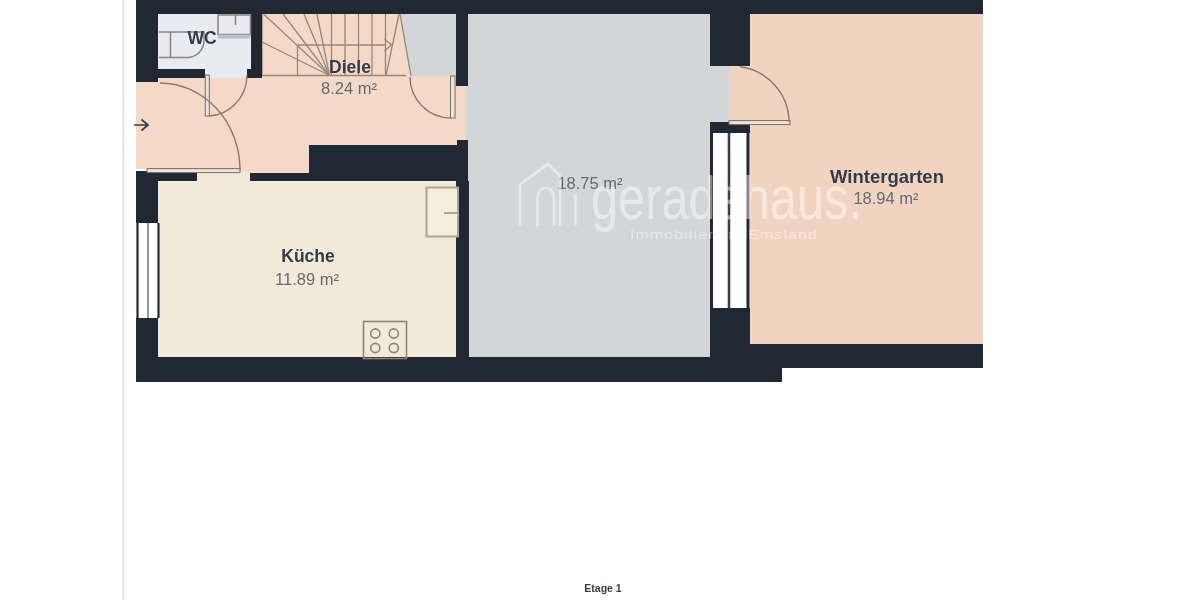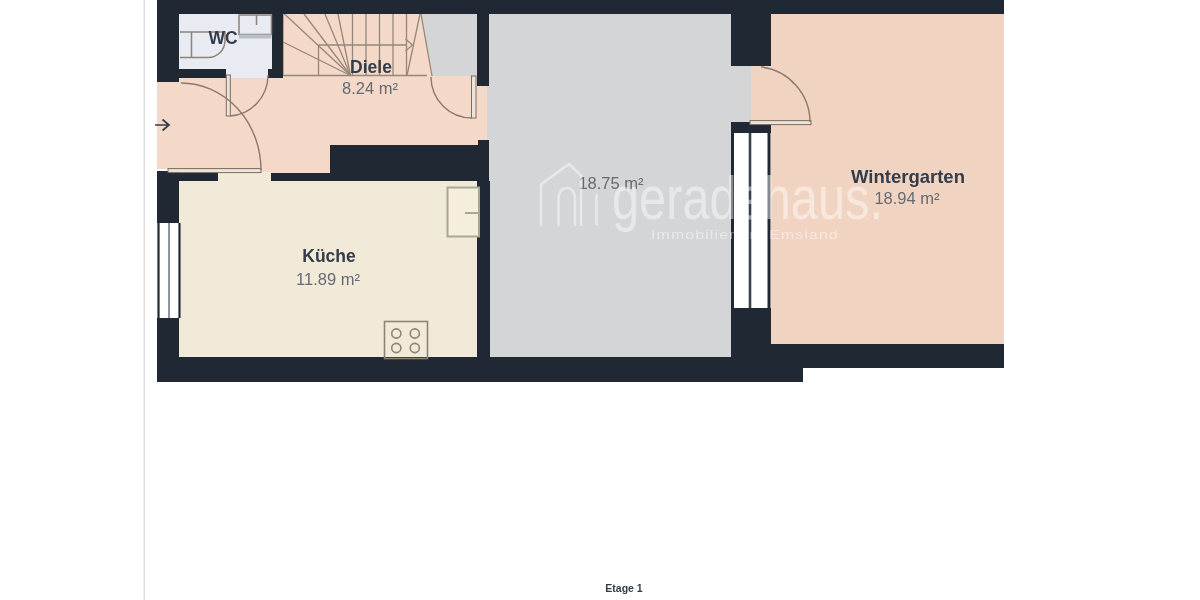--- a/index.html
+++ b/index.html
@@ -1,16 +1,16 @@
 <!DOCTYPE html>
 <html><head>
 <meta charset="utf-8">
 <style>
   html,body{margin:0;padding:0;background:#fff;}
-  .wrap{width:983px;height:600px;position:relative;overflow:hidden;background:#fff;margin-left:21px;}
+  .wrap{width:983px;height:600px;position:relative;overflow:hidden;background:#fff;}
   svg{display:block;}
   text{font-family:"Liberation Sans", sans-serif;}
 </style>
 </head>
 <body>
 <div class="wrap">
 <svg width="1200" height="600" viewBox="0 0 1200 600">
 
   <rect x="0" y="0" width="1200" height="600" fill="#ffffff"></rect>
 

